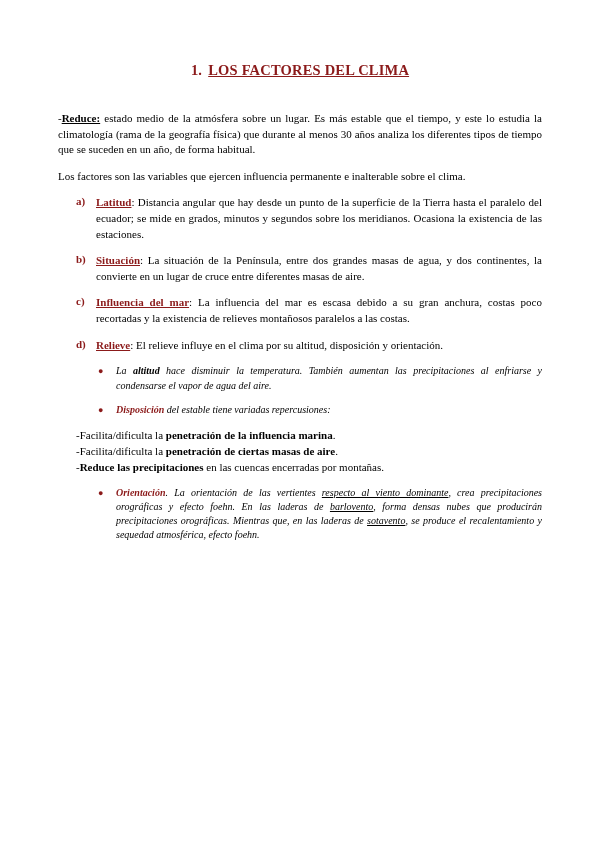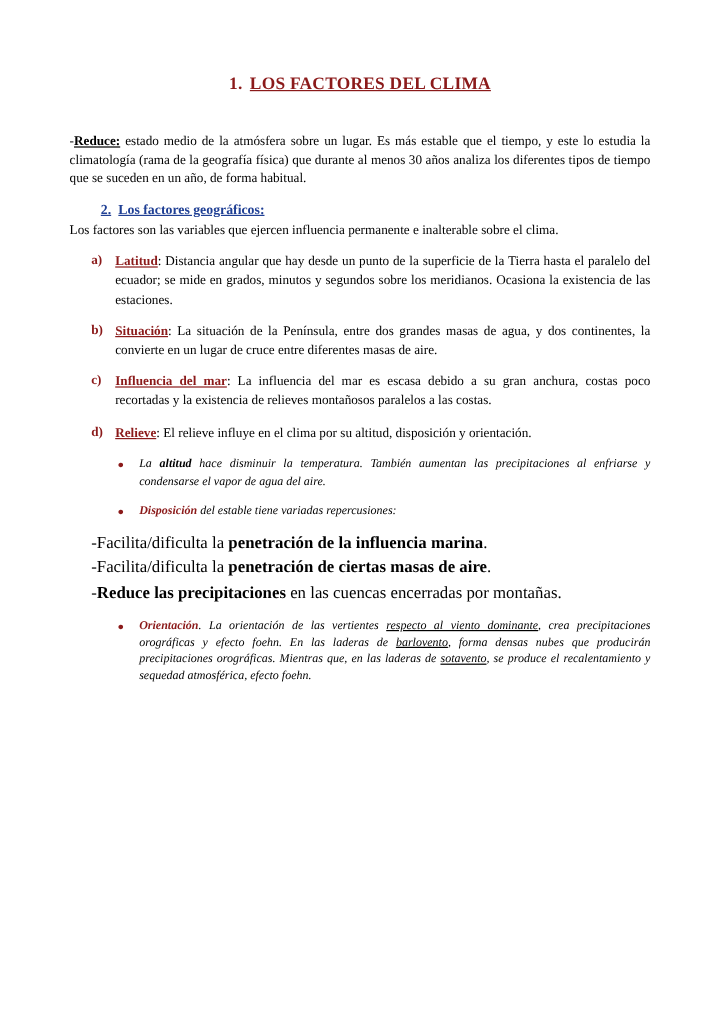--- a/index.html
+++ b/index.html
@@ -106,43 +106,40 @@
     color: #8b1a1a;
   }
   .bullet .lead-b {
     font-weight: bold;
   }
   .sublines {
     padding-left: 18px;
     margin: 0 0 10px 0;
   }
   .sublines .sl {
-    font-size: 14px;
+    font-size: 11px;
     line-height: 1.45;
     text-align: left;
   }
 </style>
 </head>
 <body>
 
 <div class="page">
 
   <h1 class="doc-title">
     <span class="num">1.</span><span class="txt">LOS FACTORES DEL CLIMA</span>
   </h1>
 
 
 
   <p class="body">
     <span>-</span><span class="b u">Reduce:</span><span> estado medio de la atmósfera sobre un lugar. Es más estable que el tiempo, y este lo estudia la climatología (rama de la geografía física) que durante al menos 30 años analiza los diferentes tipos de tiempo que se suceden en un año, de forma habitual.</span>
   </p>
 
-  <h2 class="sec">
-    <span class="snum">2.</span><span>Los factores geográficos:</span>
-  </h2>
 
   <p class="body">Los factores son las variables que ejercen influencia permanente e inalterable sobre el clima.</p>
 
   <div class="item">
     <span class="marker">a)</span>
     <span class="itxt"><span class="lead">Latitud</span><span>: Distancia angular que hay desde un punto de la superficie de la Tierra hasta el paralelo del ecuador; se mide en grados, minutos y segundos sobre los meridianos. Ocasiona la existencia de las estaciones.</span></span>
   </div>
 
   <div class="item">
     <span class="marker">b)</span>

